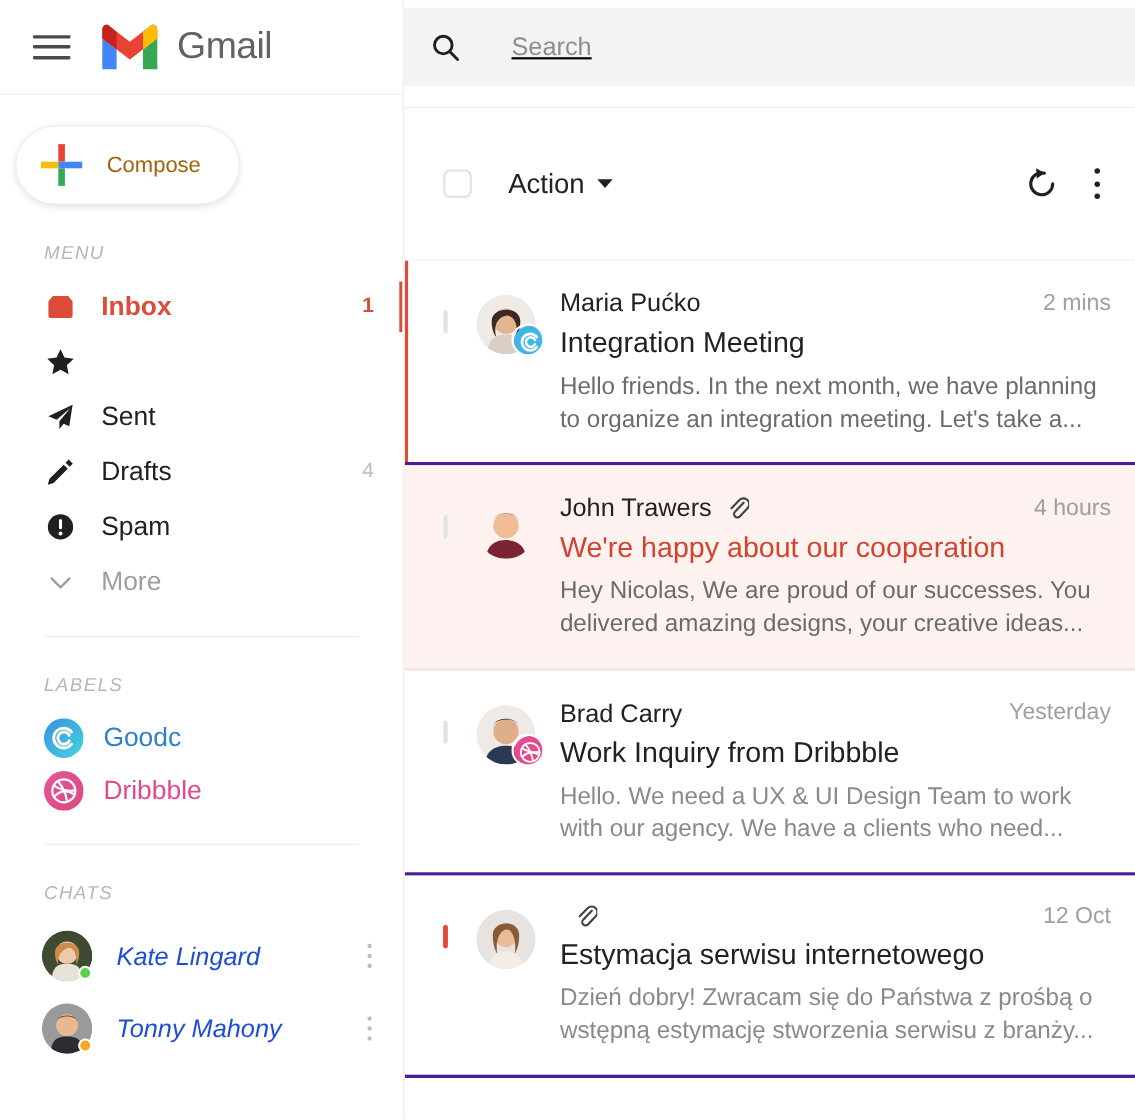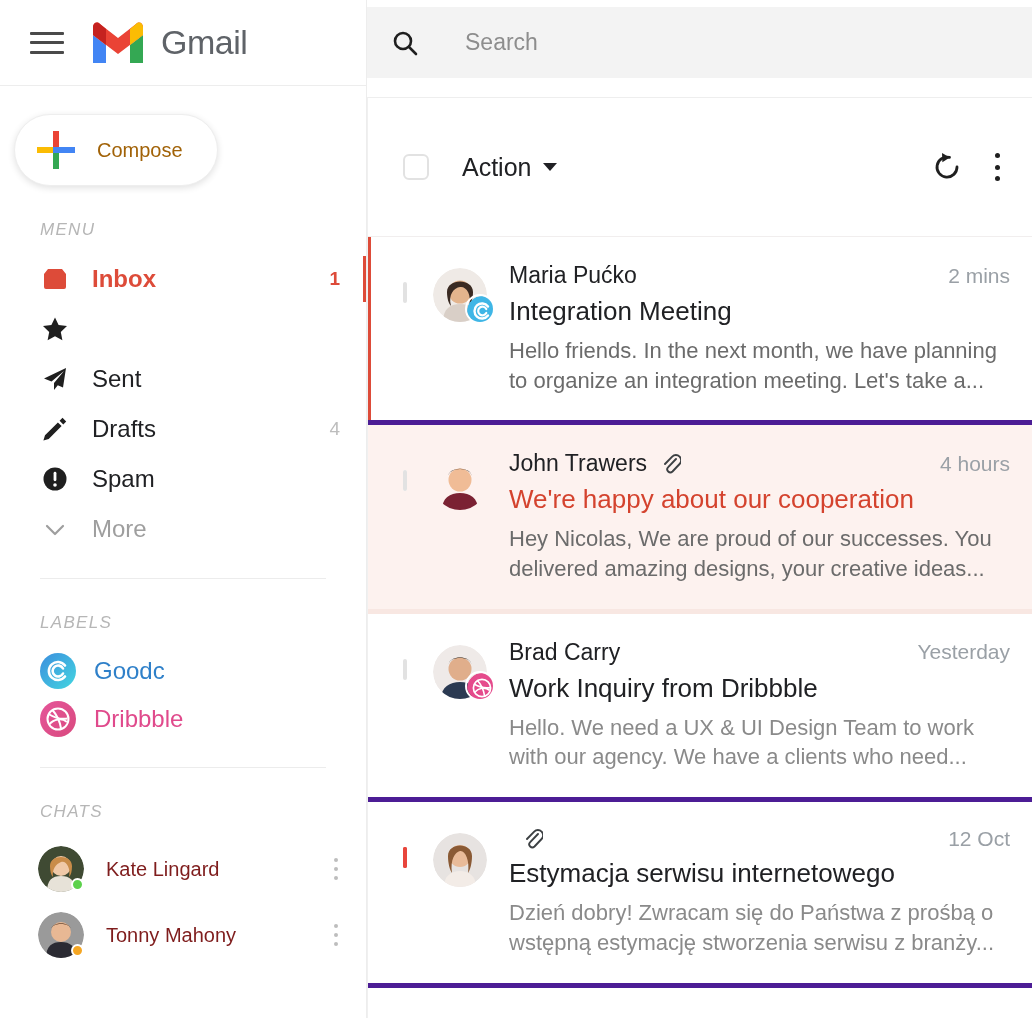--- a/index.html
+++ b/index.html
@@ -176,21 +176,21 @@
   .chat-av svg { display: block; border-radius: 50%; }
   .status-dot {
     position: absolute;
     right: 0px;
     bottom: 1px;
     width: 13px;
     height: 13px;
     border-radius: 50%;
     border: 2px solid #fff;
   }
-  .chat-name { font-size: 20px; color: #7f1d1d; flex: 1; }
+  .chat-name { font-size: 23px; color: #1d4ed8; flex: 1; font-style: italic; }
   .kebab-v {
     width: 5px; height: 22px;
     display: flex; flex-direction: column;
     justify-content: space-between; align-items: center;
     cursor: pointer;
   }
   .kebab-v i { width: 4px; height: 4px; border-radius: 50%; background: #bdbdbd; display:block; }
 
   
   .main {
@@ -203,20 +203,21 @@
 
   .searchbar {
     position: relative;
     margin: 7px 0 0 0;
     height: 71px;
     background: #f3f3f3;
     display: flex;
     align-items: center;
     padding-left: 24px;
     cursor: text;
+    text-decoration: underline;
   }
   .search-ico { width: 28px; height: 28px; flex: 0 0 28px; margin-right: 46px; color:#1f1f1f;}
   .search-ph { font-size: 23px; color: #8d8d8d; }
 
   .list-panel {
     position: absolute;
     top: 97px;
     left: 0;
     right: 0;
     bottom: 0;
@@ -272,21 +273,21 @@
   .toolbar-spacer { flex: 1; }
   .tb-ico { width: 34px; height: 34px; margin-left: 26px; cursor: pointer; color:#1f1f1f; }
   .kebab-v.big { height: 28px; width: 6px; margin-left: 30px; margin-right: 10px;}
   .kebab-v.big i { width: 5px; height: 5px; background: #1f1f1f; }
 
   
   .mail-row {
     position: relative;
     display: flex;
     padding: 25px 22px 25px 35px;
-    border-bottom: 5px solid #4c1d95;
+    border-bottom: 3px solid #4c1d95;
     cursor: pointer;
     background: #fff;
   }
   .mail-row.highlight { background: #fdf2ef; border-bottom-color: #f8e7e2; }
   .unread-bar {
     position: absolute;
     left: 0; top: 0; bottom: 0;
     width: 3px;
     background: #dd4b39;
   }

